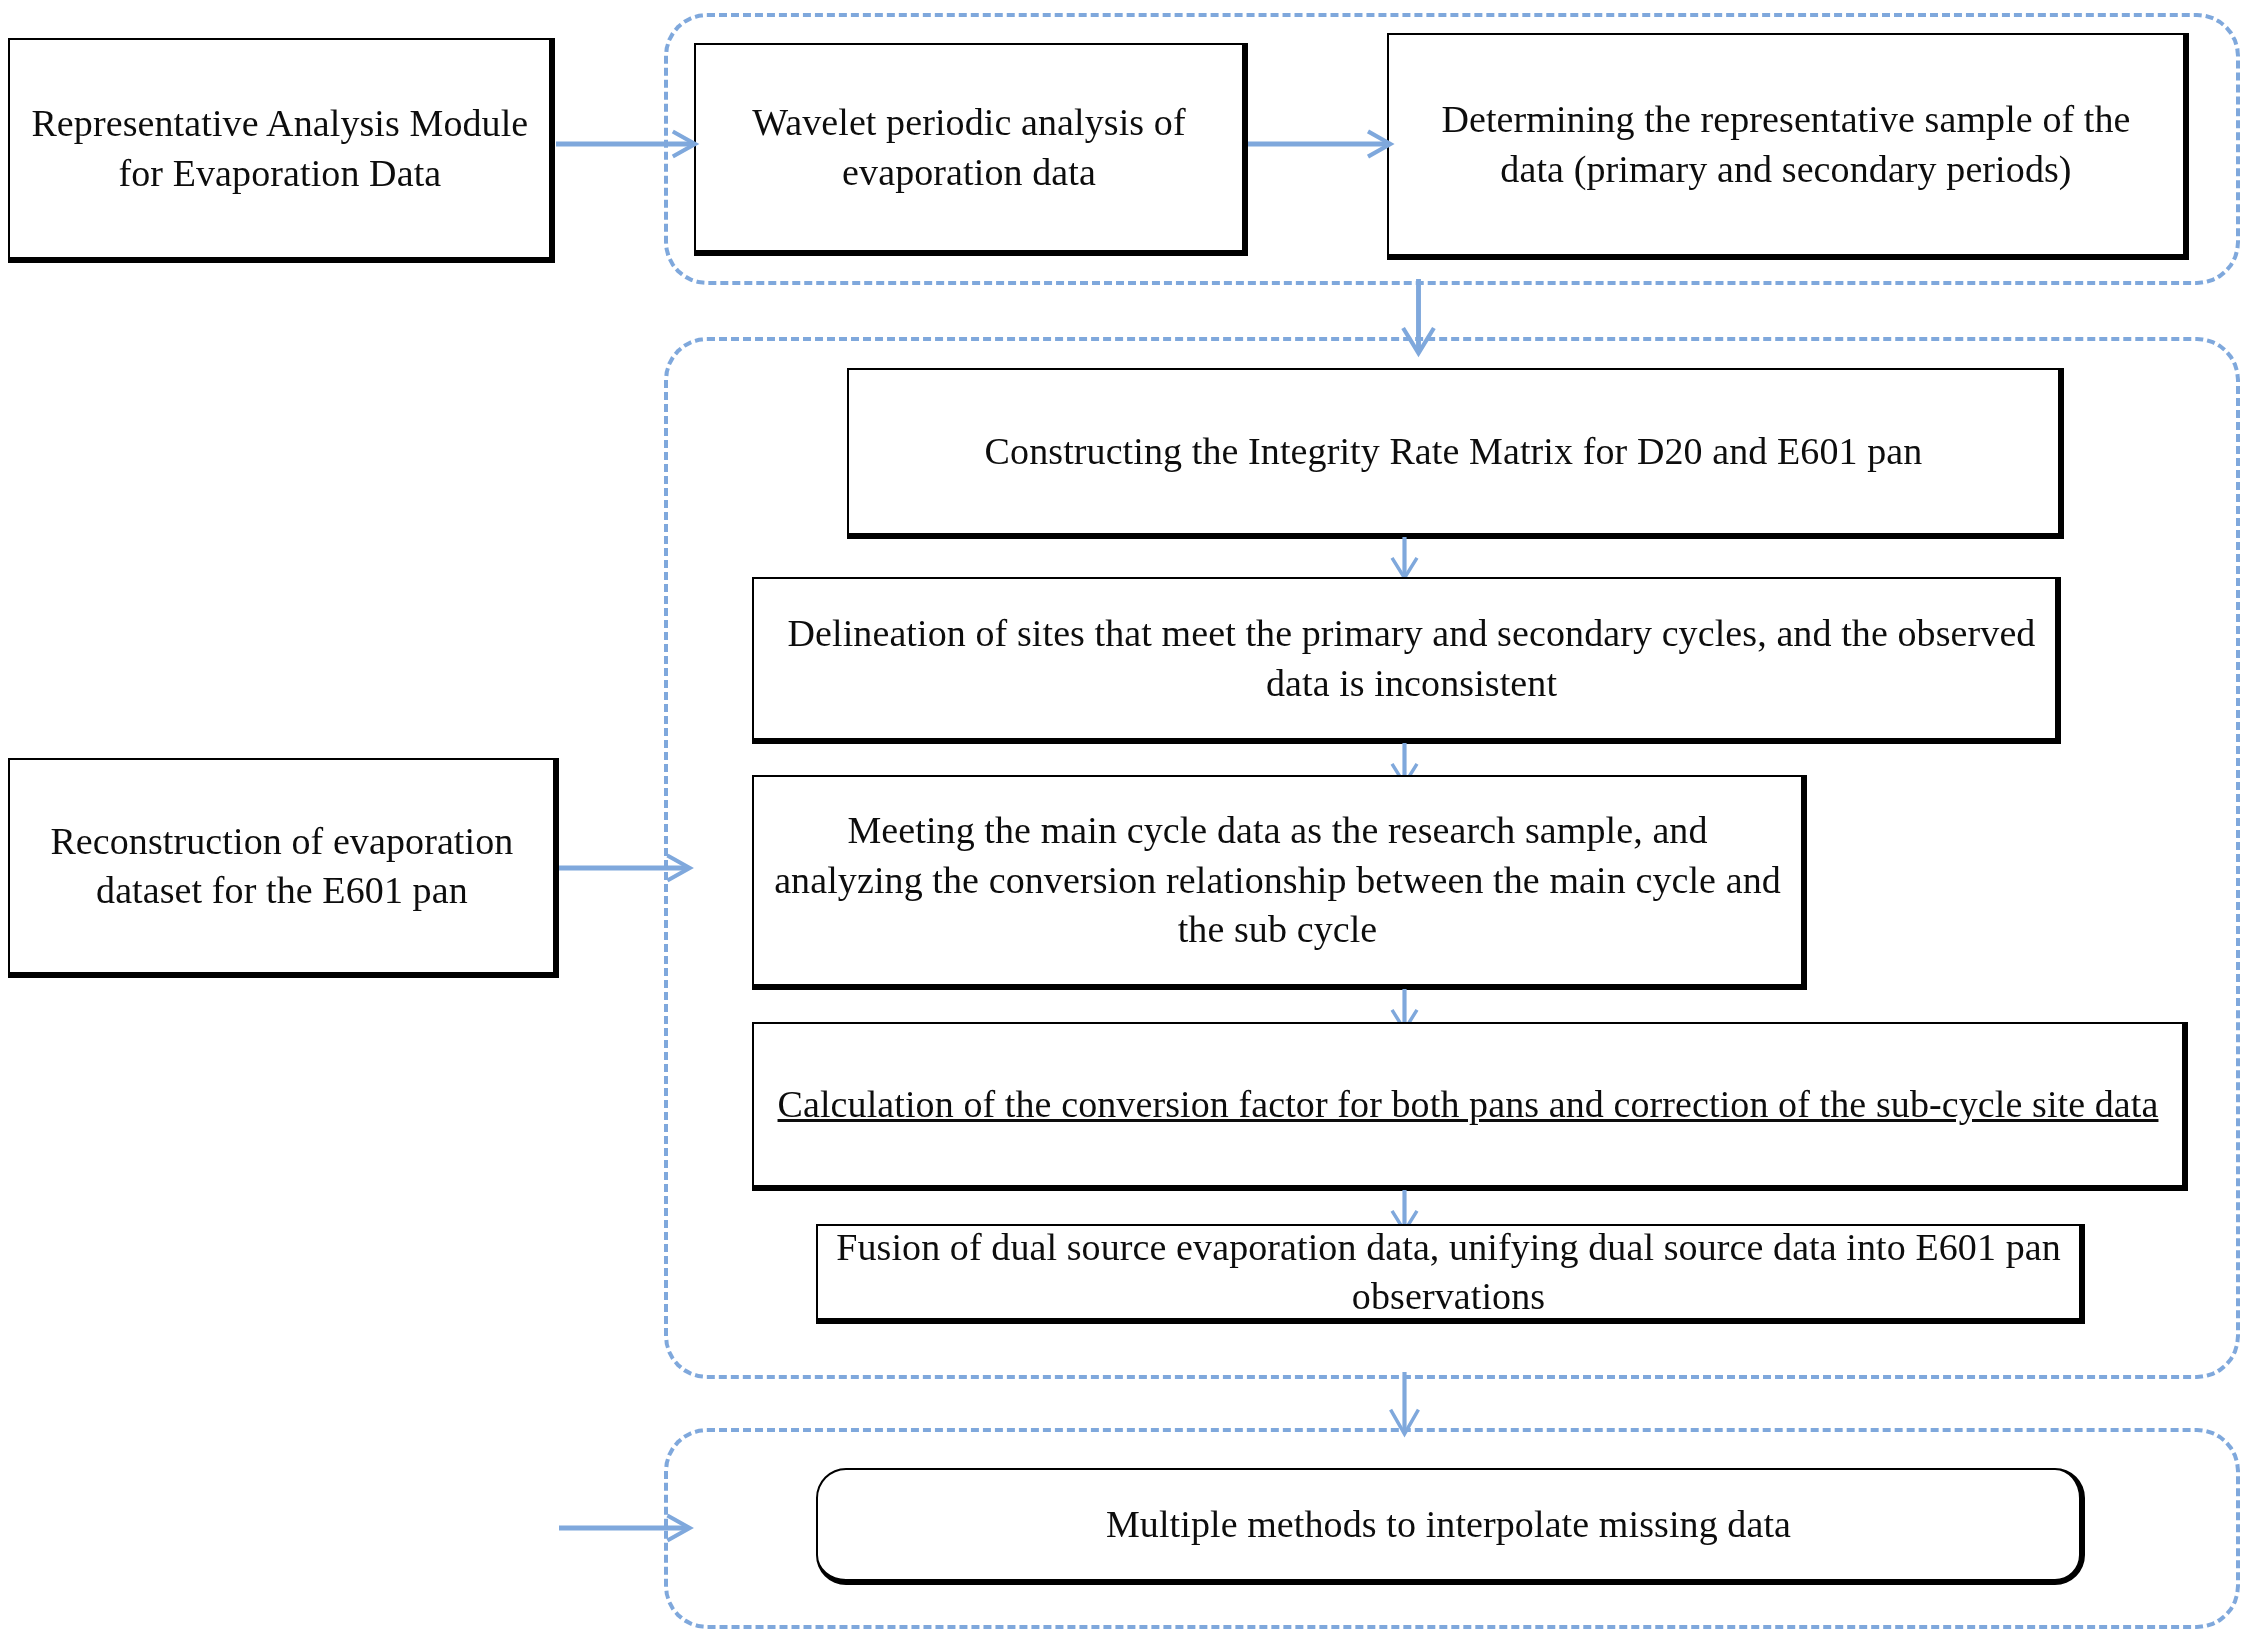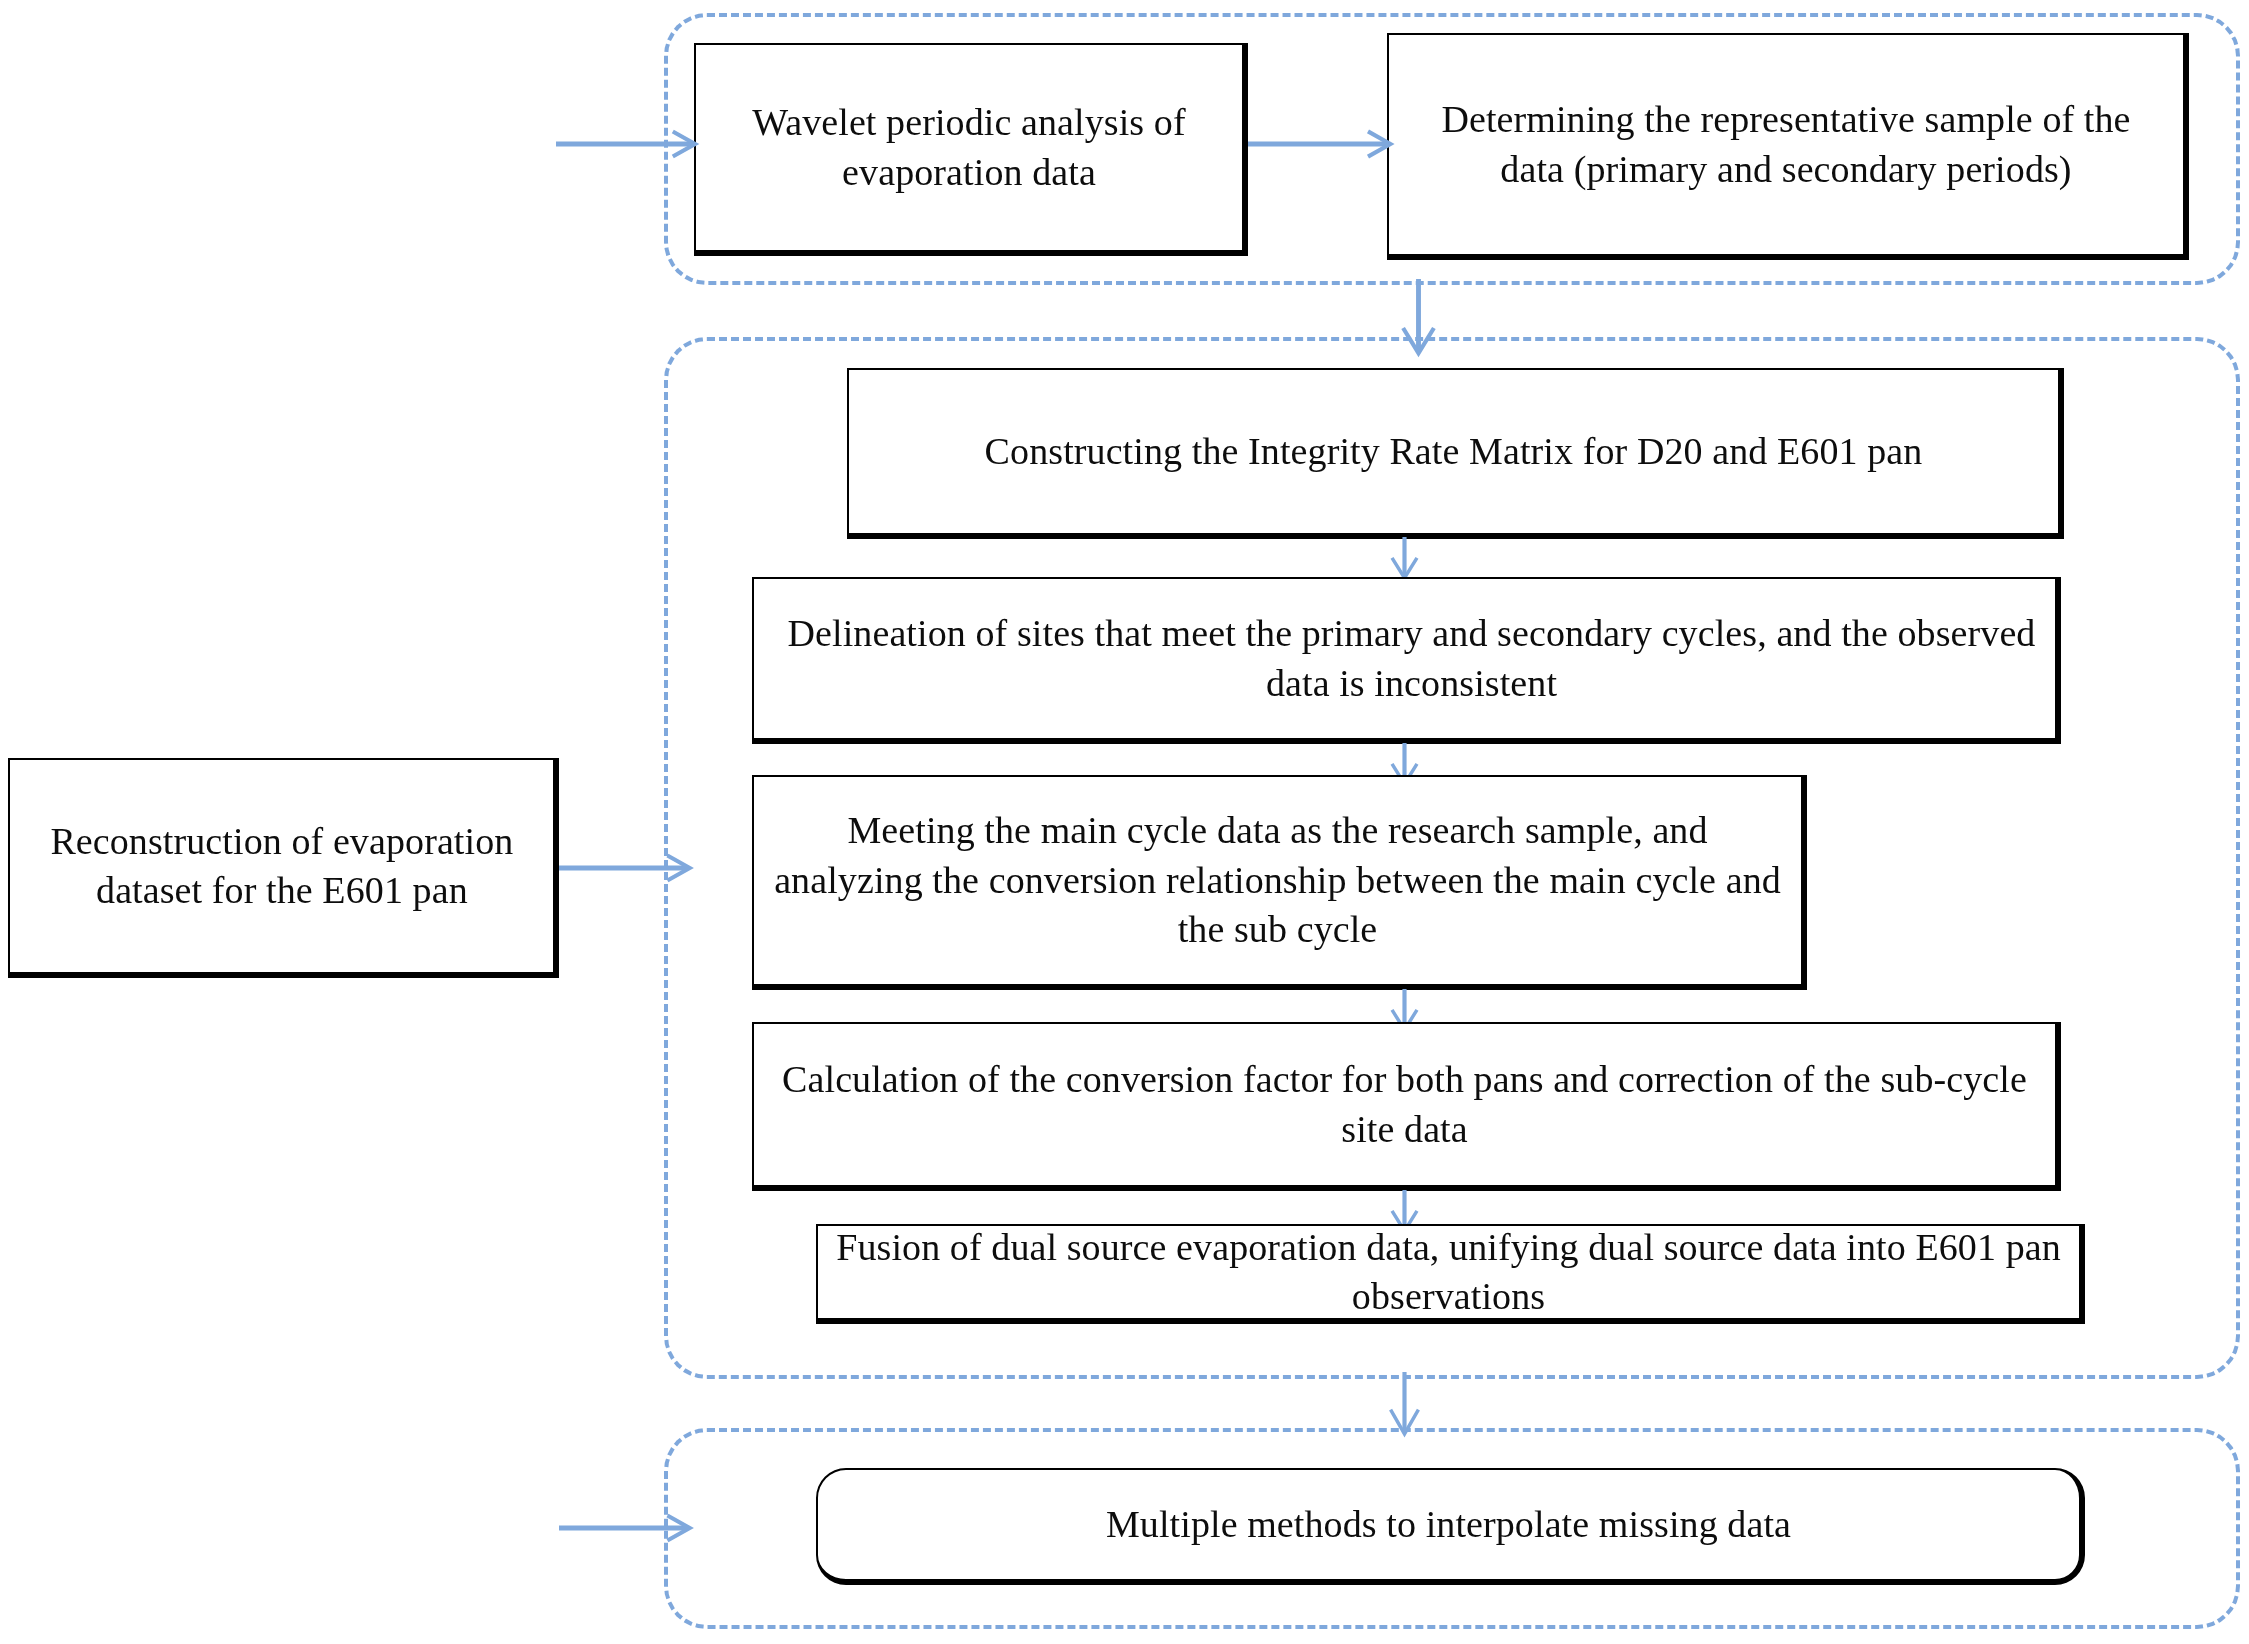--- a/index.html
+++ b/index.html
@@ -55,20 +55,23 @@
   }
   .conn svg { display: block; overflow: visible; }
 </style>
 </head>
 <body>
 
 <div id="canvas">
 
   <div class="group" style="left:664px; top:12.5px; width:1576px; height:272px;"></div>
 
+  <div class="box" style="left:8.4px; top:38px; width:547px; height:225px;">
+    <span class="txt">Representative Analysis Module for Evaporation Data</span>
+  </div>
 
   <div class="box" style="left:694px; top:43px; width:554px; height:213px;">
     <span class="txt">Wavelet periodic analysis of evaporation data</span>
   </div>
 
   <div class="box" style="left:1387px; top:33px; width:802px; height:227px;">
     <span class="txt">Determining the representative sample of the data (primary and secondary periods)</span>
   </div>
 
   <div class="conn" style="left:556px; top:130px;">
@@ -131,21 +134,21 @@
     <span class="txt">Meeting the main cycle data as the research sample, and analyzing the conversion relationship between the main cycle and the sub cycle</span>
   </div>
 
   <div class="conn" style="left:1380px; top:989px;">
     <svg width="49" height="43" viewBox="0 0 70 62">
       <line x1="35" y1="0" x2="35" y2="56" stroke="#7FA8DC" stroke-width="6"></line>
       <polyline points="17,30 35,59 53,30" fill="none" stroke="#7FA8DC" stroke-width="5"></polyline>
     </svg>
   </div>
 
-  <div class="box" style="left:752px; top:1022px; width:1309px; height:169px;">
+  <div class="box" style="left:752px; top:1022px; width:1436px; height:169px;text-decoration:underline;">
     <span class="txt">Calculation of the conversion factor for both pans and correction of the sub-cycle site data</span>
   </div>
 
   <div class="conn" style="left:1380px; top:1190px;">
     <svg width="49" height="43" viewBox="0 0 70 62">
       <line x1="35" y1="0" x2="35" y2="56" stroke="#7FA8DC" stroke-width="6"></line>
       <polyline points="17,30 35,59 53,30" fill="none" stroke="#7FA8DC" stroke-width="5"></polyline>
     </svg>
   </div>
 

